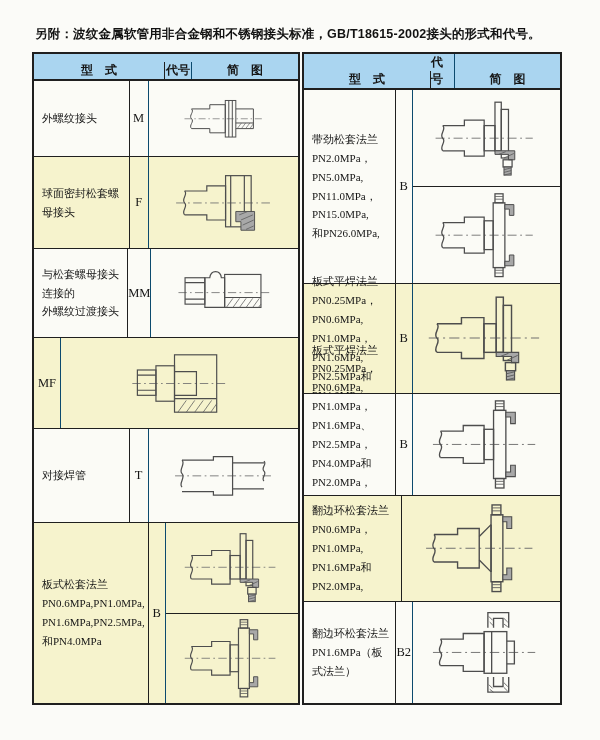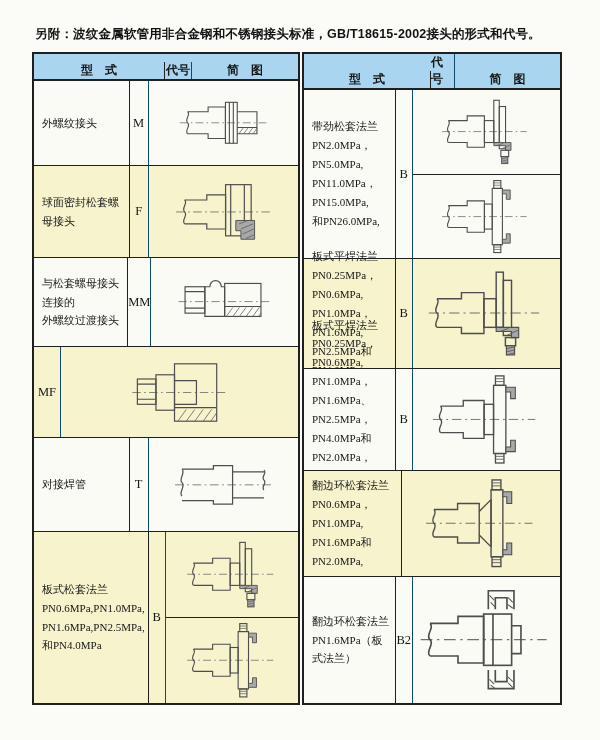--- a/index.html
+++ b/index.html
@@ -59,21 +59,21 @@
 
   <div class="caption">另附：波纹金属软管用非合金钢和不锈钢接头标准，GB/T18615-2002接头的形式和代号。</div>
 
   <div class="table t0">
     <div class="thead">
       <div class="th type-cell">型　式</div>
       <div class="th code-cell">代号</div>
       <div class="th diag-head">简　图</div>
     </div>
     <div class="tbody">
-        <div class="row" style="height: 85px;">
+        <div class="row" style="height: 76px;">
           <div class="type-cell type-body">外螺纹接头</div>
           <div class="code-cell code-body">M</div>
           <div class="diag-cell">
             <div class="diag-half">
   <svg class="diagram" viewBox="0 0 120 96" preserveAspectRatio="xMidYMid meet">
     <path class="cl" d="M4,48 H116"></path>
     <path class="d" d="M14,34 H40 V28 H62 V68 H40 V62 H14"></path>
     <path class="d" d="M14,34 c4.5,4 -4.5,9.5 0,14 c4.5,4 -4.5,9.5 0,14"></path>
     <rect class="d" x="62" y="22" width="15" height="52"></rect>
     <path class="d" d="M67,22 V74 M72,22 V74"></path>
@@ -192,21 +192,21 @@
       </div>
   </div>
 
   <div class="table t1">
     <div class="thead">
       <div class="th type-cell">型　式</div>
       <div class="th code-cell">代号</div>
       <div class="th diag-head">简　图</div>
     </div>
     <div class="tbody">
-        <div class="row" style="height: 169px;">
+        <div class="row" style="height: 194px;">
           <div class="type-cell type-body">带劲松套法兰
 PN2.0MPa，PN5.0MPa,
 PN11.0MPa，PN15.0MPa,
 和PN26.0MPa,</div>
           <div class="code-cell code-body">B</div>
           <div class="diag-cell">
             <div class="diag-half">
   <svg class="diagram" viewBox="0 0 120 96" preserveAspectRatio="xMidYMid meet">
     <path class="cl" d="M4,48 H112"></path>
     <path class="d" d="M12,34 H36 V28 H58 V68 H36 V62 H12"></path>

